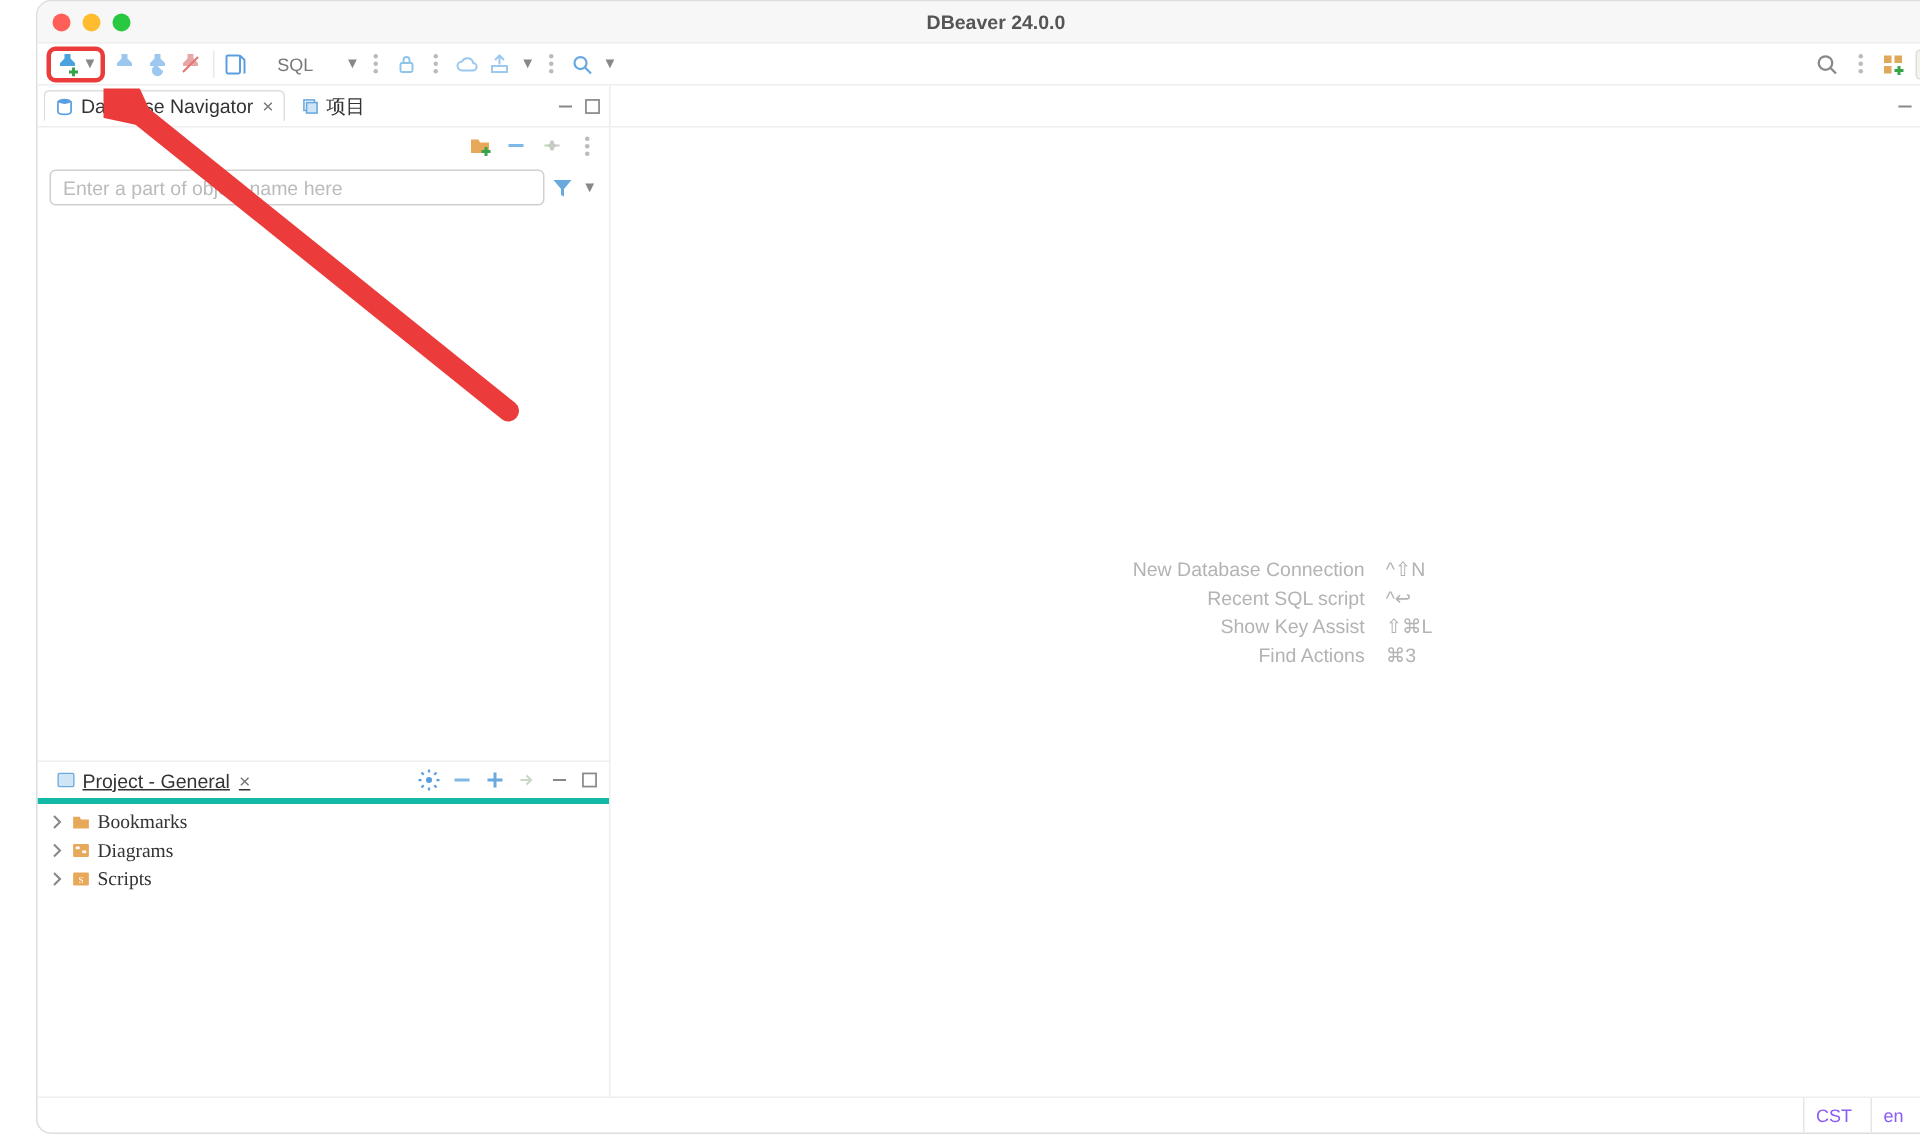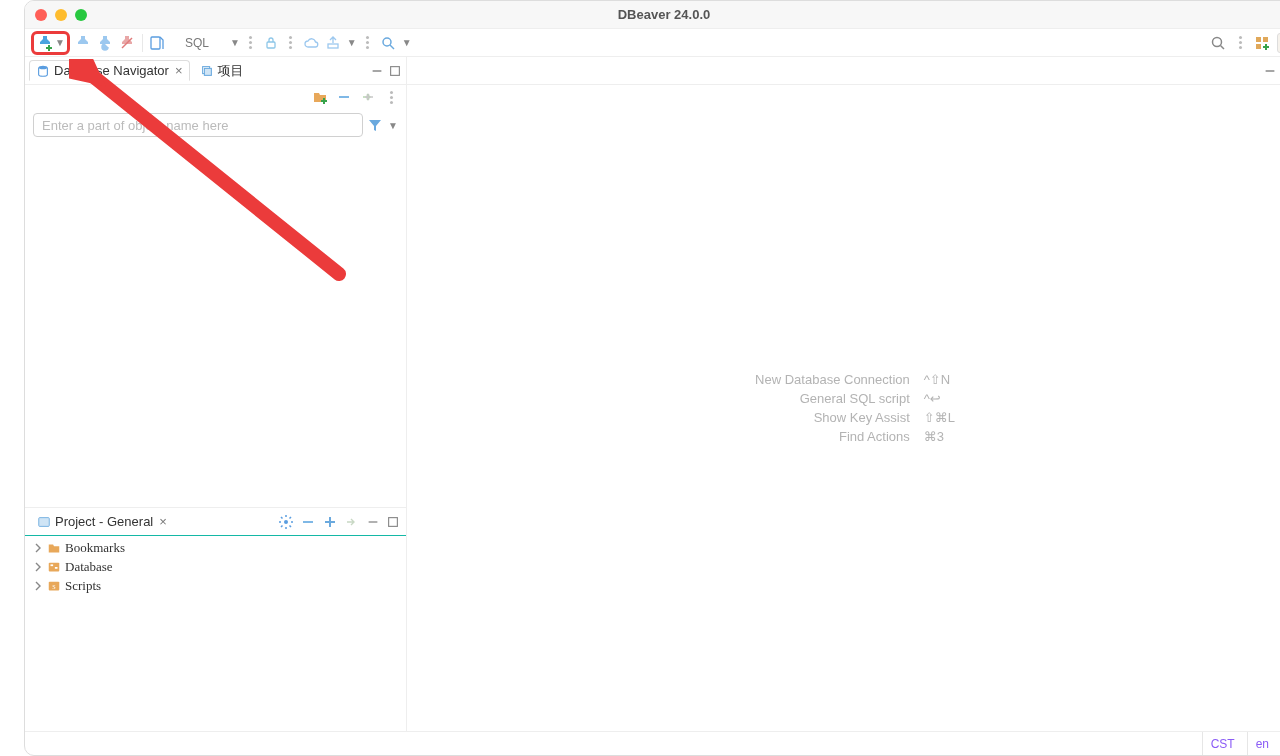--- a/index.html
+++ b/index.html
@@ -28,21 +28,21 @@
   .tabclose { color:#777; font-size:13px; margin-left:2px; cursor:pointer;}
   .tabspacer{flex:1;}
   .mini { width:14px; height:14px; color:#888; cursor:pointer;}
   .navtools { display:flex; justify-content:flex-end; align-items:center; gap:8px; padding:4px 8px;}
   .smallicon{width:16px;height:16px; cursor:pointer;}
   .filterrow{ display:flex; align-items:center; gap:4px; padding:4px 8px 6px 8px;}
   .filterinput{ flex:1; height:24px; border:1px solid #d0d0d0; border-radius:4px; padding:2px 8px; font-size:13px; color:#333;}
   .filterinput::placeholder{color:#bbb;}
   .navbody{ flex:1; }
   .bottompanel{ border-top:1px solid #eee; display:flex; flex-direction:column; height:224px;}
-  .bp-tabrow{ display:flex; align-items:center; height:28px; padding:0 6px; gap:4px; border-bottom:1px solid #14b8a6;}
+  .bp-tabrow{ display:flex; align-items:center; height:28px; padding:0 6px; gap:4px; border-bottom:4px solid #14b8a6;text-decoration:underline;}
   .bp-actions{margin-left:auto; display:flex; gap:6px; align-items:center;}
   .bp-header{ display:flex; padding:4px 8px; color:#333; font-size:13px;}
   .bp-col1{width:220px;}
   .bp-tree{ padding:2px 8px;font-family:Liberation Serif, serif;}
   .treeitem{ display:flex; align-items:center; gap:4px; height:19px; font-size:13px; cursor:pointer;}
   .chev{ width:10px;height:10px; color:#888;}
   .foldicon{width:14px;height:14px;}
   .main { flex:1; display:flex; flex-direction:column; position:relative;}
   .main-tabrow{ height:28px; display:flex; align-items:center; justify-content:flex-end; padding:0 6px; gap:6px; border-bottom:1px solid #eee;}
   .main-body{ flex:1; display:flex; align-items:center; justify-content:center;}
@@ -277,21 +277,21 @@
           </div>
           <div class="treeitem">
             <svg class="chev" viewBox="0 0 10 10">
                 <path d="M3 1l4 4-4 4" fill="none" stroke="currentColor" stroke-width="1.4"></path>
               </svg>
             <svg class="foldicon" viewBox="0 0 16 16">
                 <rect x="2" y="3" width="12" height="10" rx="1" fill="#e8a85a"></rect>
                 <rect x="4" y="5" width="3" height="2" fill="#fff"></rect>
                 <rect x="9" y="8" width="3" height="2" fill="#fff"></rect>
               </svg>
-            <span>Database</span>
+            <span>Diagrams</span>
           </div>
           <div class="treeitem">
             <svg class="chev" viewBox="0 0 10 10">
                 <path d="M3 1l4 4-4 4" fill="none" stroke="currentColor" stroke-width="1.4"></path>
               </svg>
             <svg class="foldicon" viewBox="0 0 16 16">
                 <rect x="2" y="3" width="12" height="10" rx="1" fill="#e8a85a"></rect>
                 <text x="8" y="11" text-anchor="middle" font-size="7" fill="#fff">S</text>
               </svg>
             <span>Scripts</span>
@@ -311,21 +311,21 @@
       </div>
       <div class="main-body">
         <div class="hints">
           <table>
             <tbody>
                 <tr>
                   <td class="l">New Database Connection</td>
                   <td class="k">^⇧N</td>
                 </tr>
             <tr>
-                  <td class="l">General SQL script</td>
+                  <td class="l">Recent SQL script</td>
                   <td class="k">^↩</td>
                 </tr>
             <tr>
                   <td class="l">Show Key Assist</td>
                   <td class="k">⇧⌘L</td>
                 </tr>
             <tr>
                   <td class="l">Find Actions</td>
                   <td class="k">⌘3</td>
                 </tr>

